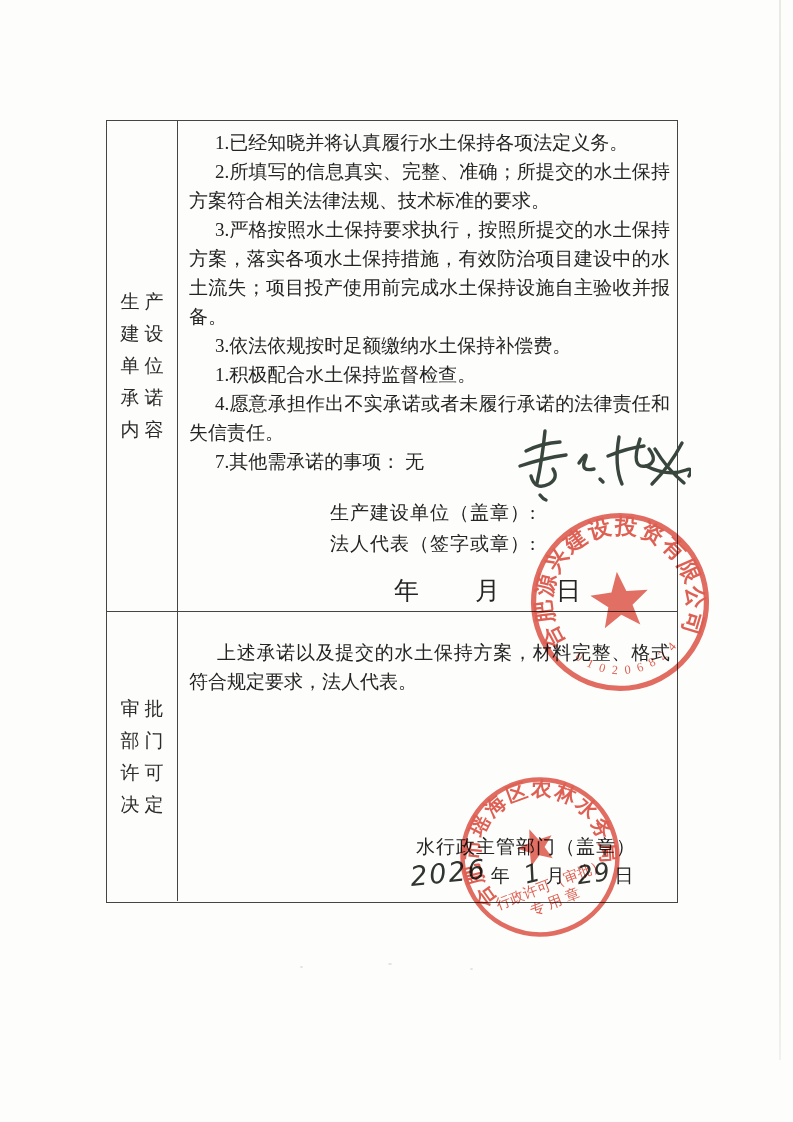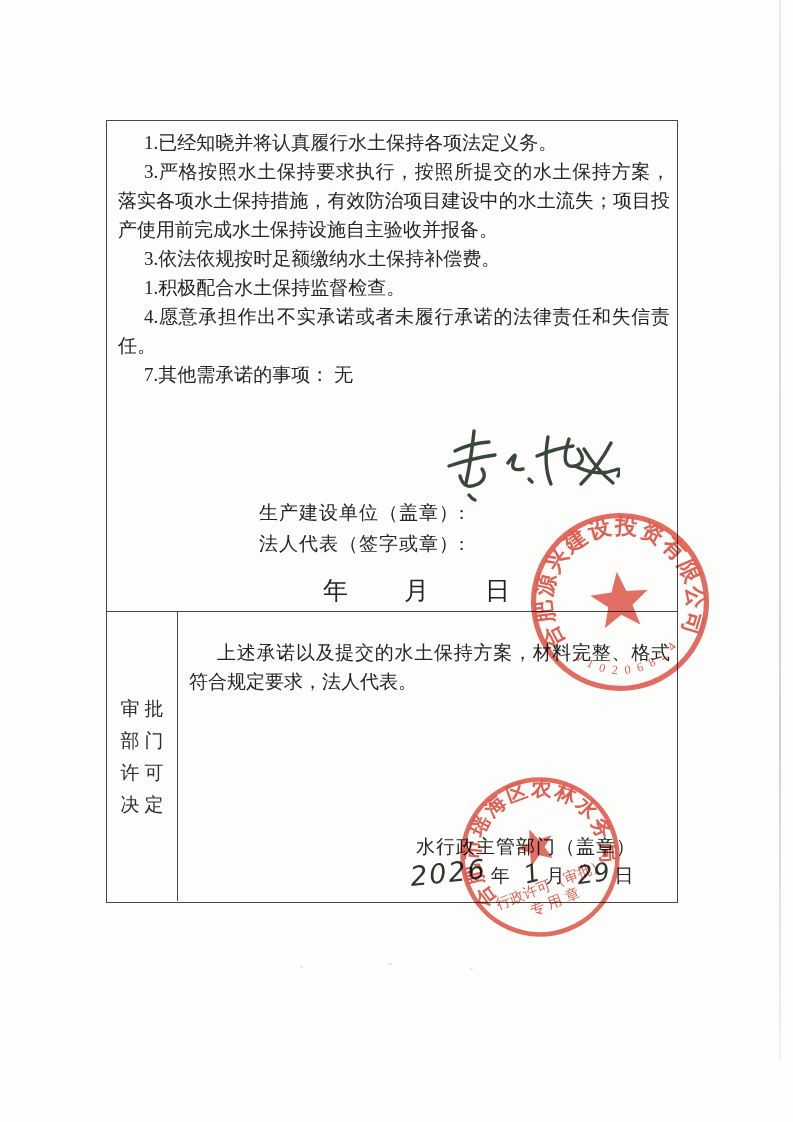--- a/index.html
+++ b/index.html
@@ -77,22 +77,30 @@
   .speck { position:absolute; background:#d8d8d2; border-radius:50%; opacity:.7; }
 </style>
 </head>
 <body>
 
 <div class="page">
 
   <div class="form-table">
 
     <div class="row row-1">
+      <div class="label-cell">
+        <span>生产</span>
+        <span>建设</span>
+        <span>单位</span>
+        <span>承诺</span>
+        <span>内容</span>
+      </div>
       <div class="content-cell">
         <p>1.已经知晓并将认真履行水土保持各项法定义务。</p>
+        <p>2.所填写的信息真实、完整、准确；所提交的水土保持方案符合相关法律法规、技术标准的要求。</p>
         <p>3.严格按照水土保持要求执行，按照所提交的水土保持方案，落实各项水土保持措施，有效防治项目建设中的水土流失；项目投产使用前完成水土保持设施自主验收并报备。</p>
         <p>3.依法依规按时足额缴纳水土保持补偿费。</p>
         <p>1.积极配合水土保持监督检查。</p>
         <p>4.愿意承担作出不实承诺或者未履行承诺的法律责任和失信责任。</p>
         <p>7.其他需承诺的事项： 无</p>
 
         <svg class="signature-svg" viewBox="0 0 175 92">
           <g fill="none" stroke="#39463e" stroke-width="3.4" stroke-linecap="round" stroke-linejoin="round">
             <path d="M10,30 Q26,22 44,21"></path>
             <path d="M4,45 Q28,37 50,34"></path>

